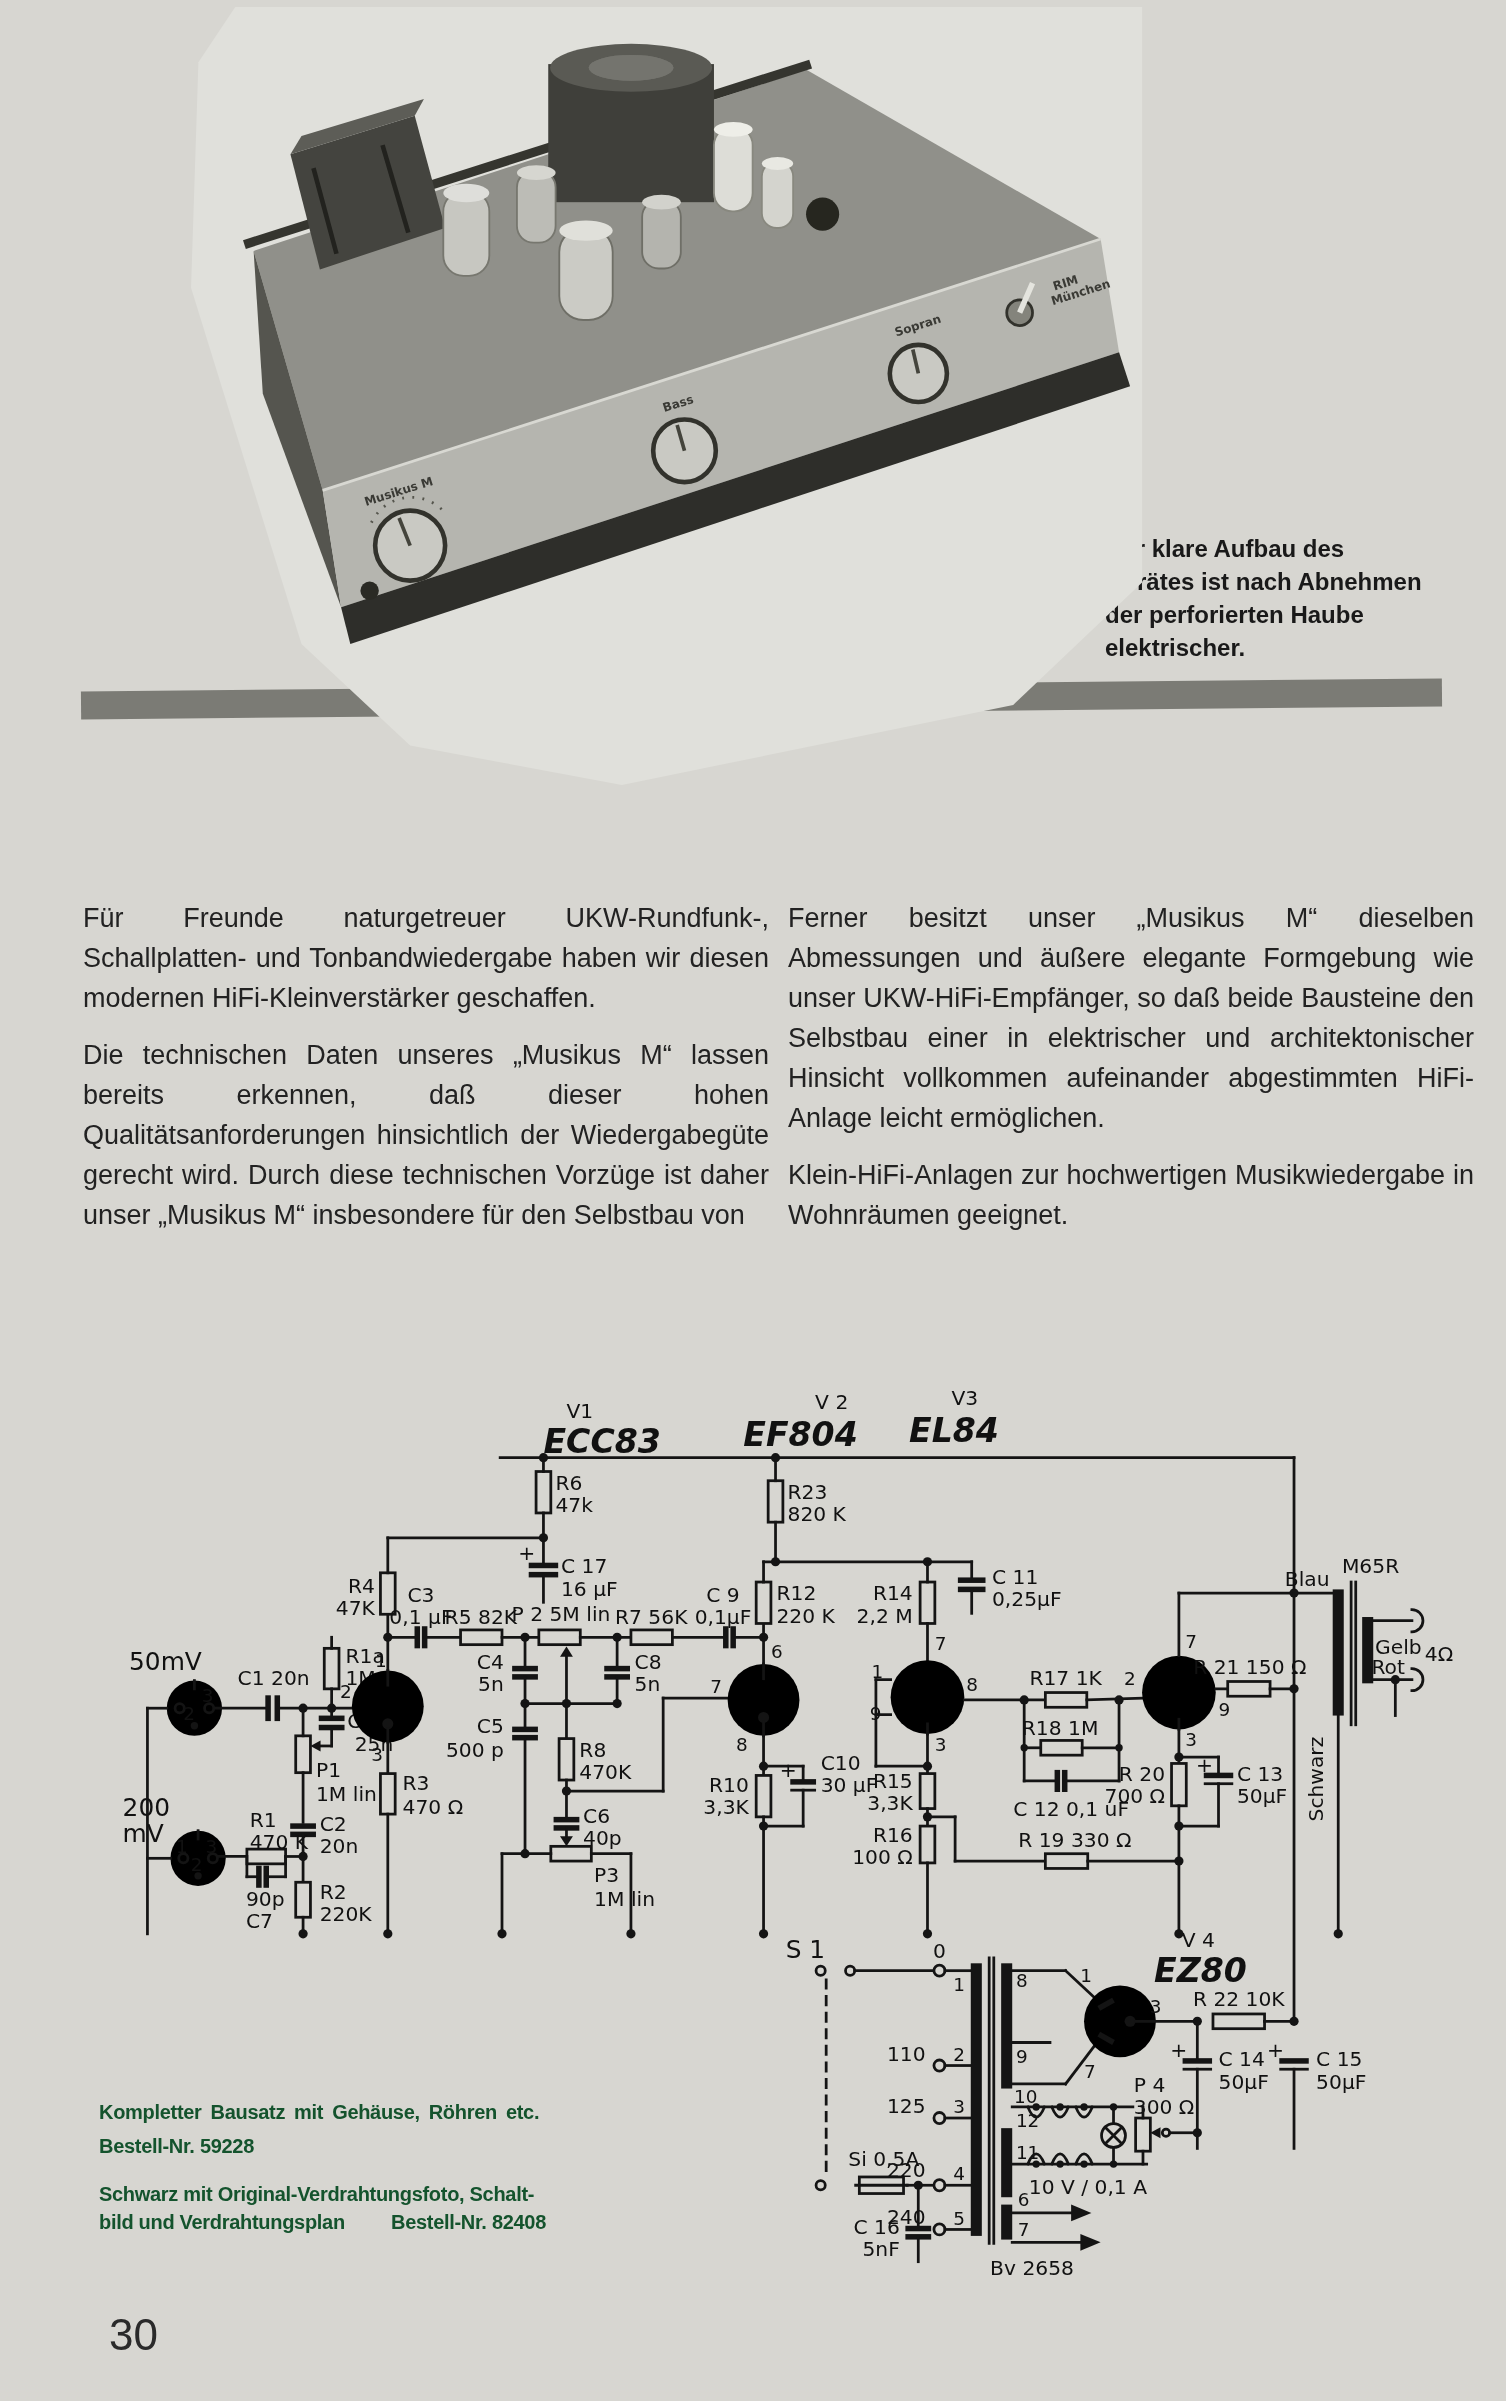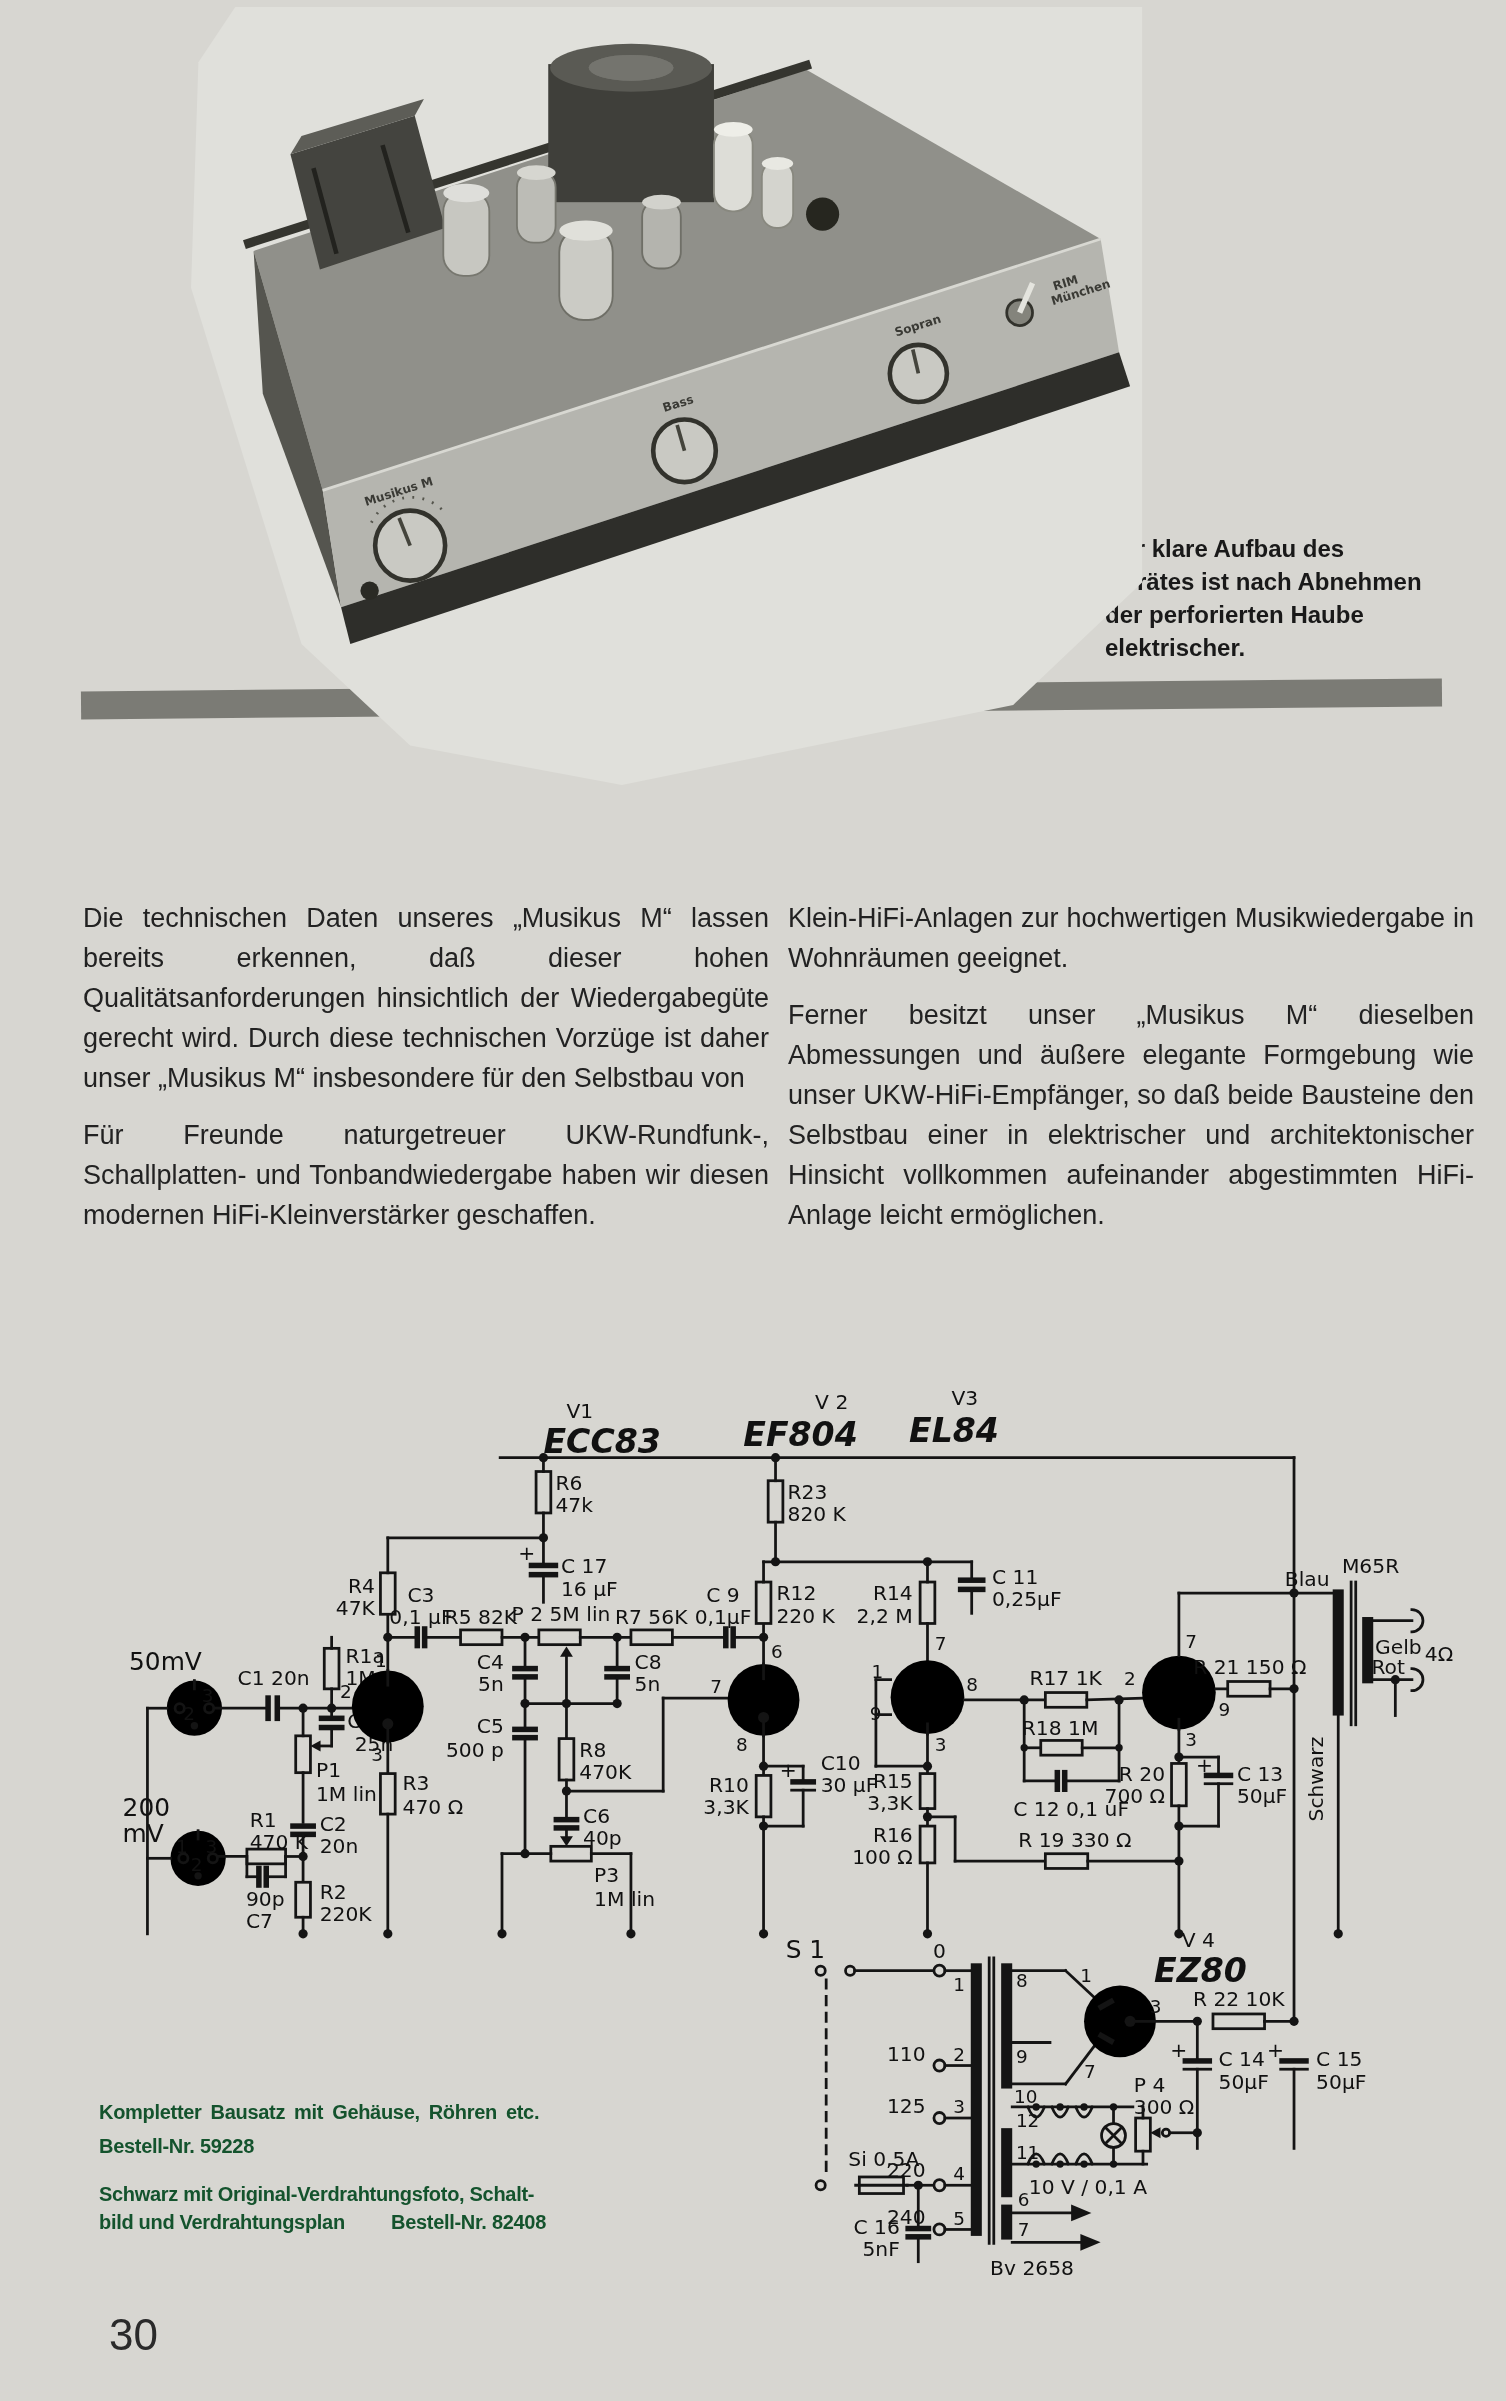--- a/index.html
+++ b/index.html
@@ -125,26 +125,26 @@
   </svg>
 
   <div class="caption">
     <div>Der klare Aufbau des</div>
     <div>Gerätes ist nach Abnehmen</div>
     <div>der perforierten Haube</div>
     <div>elektrischer.</div>
   </div>
 
   <div class="col col1">
+    <p>Für Freunde naturgetreuer UKW-Rundfunk-, Schallplatten- und Tonbandwiedergabe haben wir diesen modernen HiFi-Kleinverstärker geschaffen.</p>
     <p>Die technischen Daten unseres „Musikus M“ lassen bereits erkennen, daß dieser hohen Qualitätsanforderungen hinsichtlich der Wiedergabegüte gerecht wird. Durch diese technischen Vorzüge ist daher unser „Musikus M“ insbesondere für den Selbstbau von</p>
-    <p>Für Freunde naturgetreuer UKW-Rundfunk-, Schallplatten- und Tonbandwiedergabe haben wir diesen modernen HiFi-Kleinverstärker geschaffen.</p>
   </div>
   <div class="col col2">
+    <p>Ferner besitzt unser „Musikus M“ dieselben Abmessungen und äußere elegante Formgebung wie unser UKW-HiFi-Empfänger, so daß beide Bausteine den Selbstbau einer in elektrischer und architektonischer Hinsicht vollkommen aufeinander abgestimmten HiFi-Anlage leicht ermöglichen.</p>
     <p>Klein-HiFi-Anlagen zur hochwertigen Musikwiedergabe in Wohnräumen geeignet.</p>
-    <p>Ferner besitzt unser „Musikus M“ dieselben Abmessungen und äußere elegante Formgebung wie unser UKW-HiFi-Empfänger, so daß beide Bausteine den Selbstbau einer in elektrischer und architektonischer Hinsicht vollkommen aufeinander abgestimmten HiFi-Anlage leicht ermöglichen.</p>
   </div>
 
   <svg class="schematic" width="1419" height="967" viewBox="0 0 1540 1050">
 
     <g>
       <text class="td" x="530" y="62">V1</text>
       <text class="tn" x="505" y="100">ECC83</text>
       <text class="td" x="800" y="52">V 2</text>
       <text class="tn" x="722" y="92">EF804</text>
       <text class="td" x="948" y="48">V3</text>

